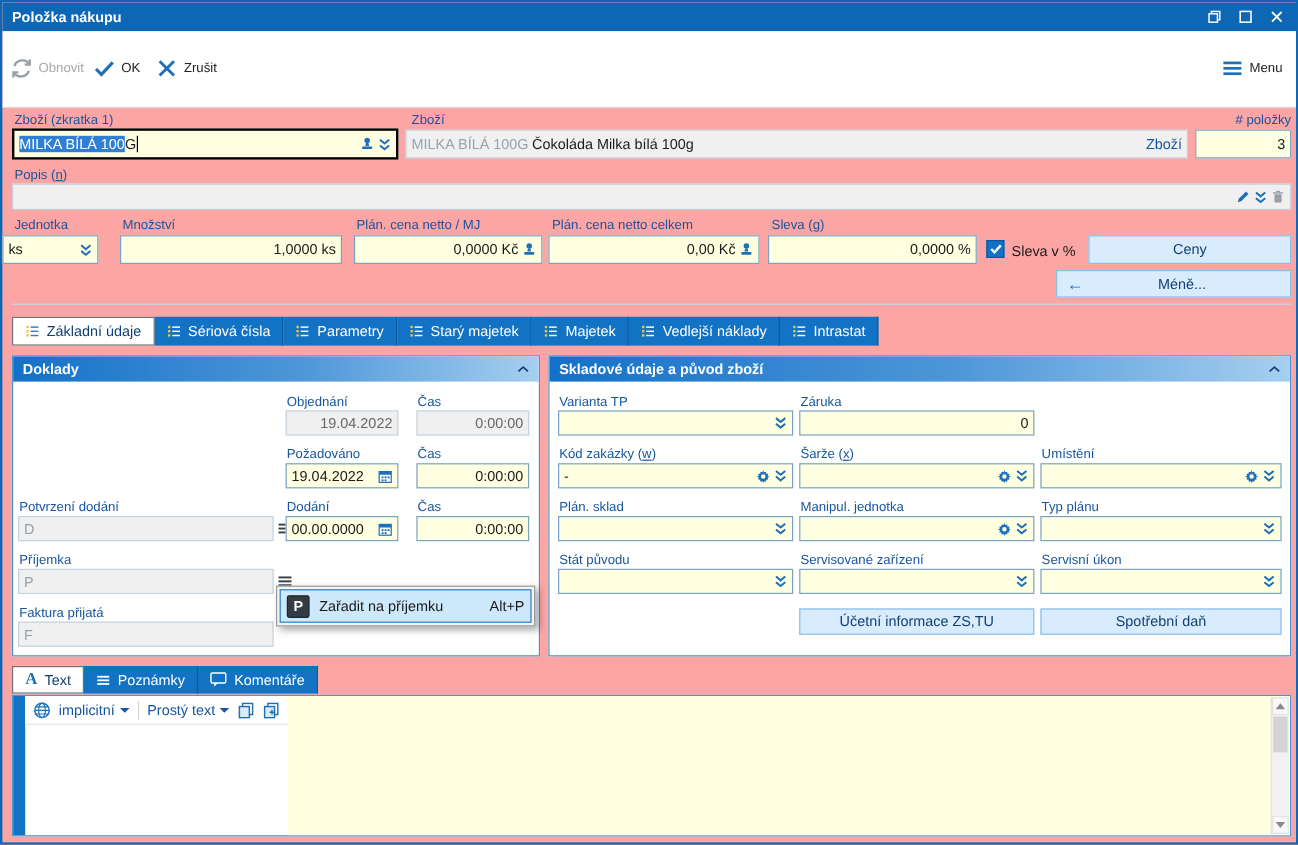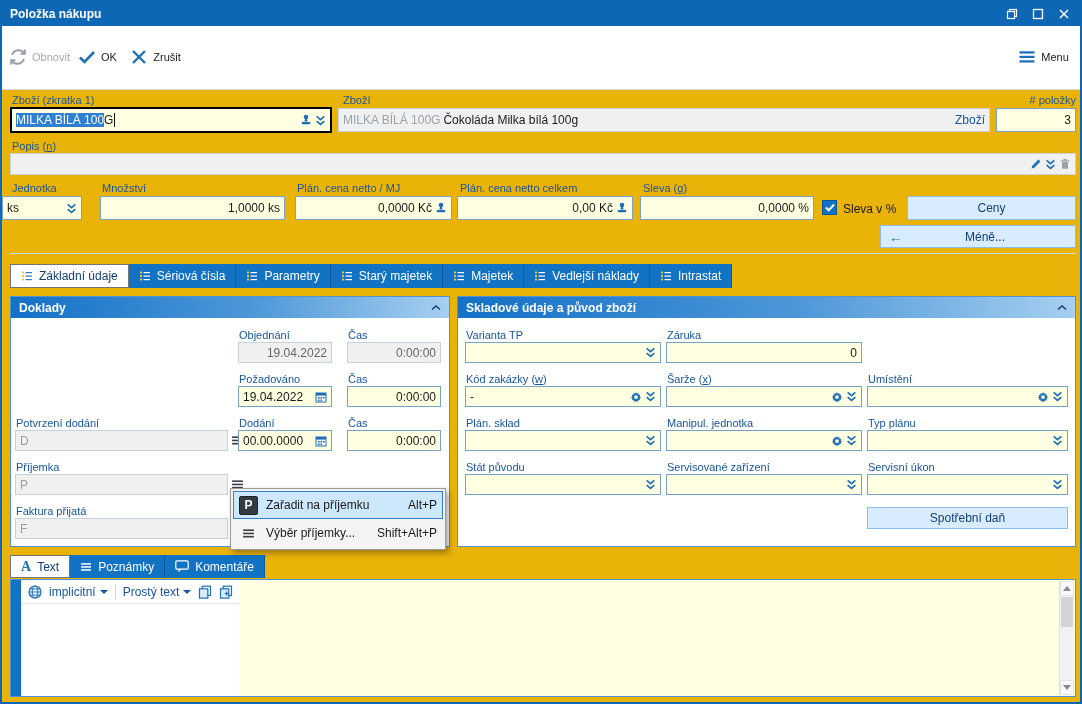--- a/index.html
+++ b/index.html
@@ -1,18 +1,18 @@
 <!DOCTYPE html>
 <html><head>
 <meta charset="utf-8">
 <style>
   * { margin:0; padding:0; box-sizing:border-box; }
   html,body { background:#9a9a9a; }
   body { font-family:"Liberation Sans", sans-serif; }
-  .win { position:relative; width:1082px; height:704px; background:#eab308; border:2px solid #0d67b5; overflow:hidden; }
+  .win { position:relative; width:1082px; height:704px; background:#fca5a5; border:2px solid #0d67b5; overflow:hidden; }
 
   
   .titlebar { position:absolute; left:0; top:0; right:0; height:24px; background:#0d67b5; display:flex; align-items:center; padding:0 6px 0 8px; }
   .titlebar .title { color:#fff; font-size:12px; font-weight:bold; }
   .win-btns { margin-left:auto; display:flex; gap:6px; align-items:center; }
   .wbtn { width:20px; height:18px; display:flex; align-items:center; justify-content:center; color:#fff; }
 
   
   .toolbar { position:absolute; left:0; top:24px; width:100%; height:64px; background:#fff; border-bottom:1px solid #d9d9d9; display:flex; align-items:center; padding:2px 8px 4px; }
   .tbtn { width:58px; height:52px; display:flex; align-items:center; justify-content:center; gap:4px; font-size:11px; color:#222; }
@@ -456,29 +456,20 @@
   <div class="fld gray" style="left:13px;top:516px;width:213px;height:21px">
     <span class="val ltr">F</span>
   </div>
 
   <div class="cmenu">
     <div class="citem hl">
       <span class="keycap">P</span>
       <span>Zařadit na příjemku</span>
       <span class="csc">Alt+P</span>
     </div>
-    <div class="citem">
-      <span class="icon darkic" style="width:19px;justify-content:center">
-          <svg width="13" height="13">
-            <use href="#i-burger"></use>
-          </svg>
-        </span>
-      <span>Výběr příjemky...</span>
-      <span class="csc">Shift+Alt+P</span>
-    </div>
   </div>
 
   <div class="panel" style="left:455px;top:294px;width:619px;height:251px">
     <div class="panel-h">
       <span>Skladové údaje a původ zboží</span>
       <span class="icon collapse">
           <svg width="10" height="7">
             <use href="#i-chevup"></use>
           </svg>
         </span>
@@ -596,20 +587,21 @@
   </div>
   <div class="fld" style="left:865px;top:472px;width:201px;height:21px">
     <span class="val"></span>
     <span class="icon blue">
         <svg width="11" height="11">
           <use href="#i-chev2"></use>
         </svg>
       </span>
   </div>
 
+  <div class="btn" style="left:664px;top:505px;width:196px;height:22px">Účetní informace ZS,TU</div>
   <div class="btn" style="left:865px;top:505px;width:201px;height:22px">Spotřební daň</div>
 
   <div class="tabs" style="left:8px;top:553px">
     <div class="tab active" style="height:23px">
       <span class="a-icon">A</span>
       <span>Text</span>
     </div>
     <div class="tab" style="height:23px">
       <span class="icon" style="color:#fff">
           <svg width="12" height="12">

